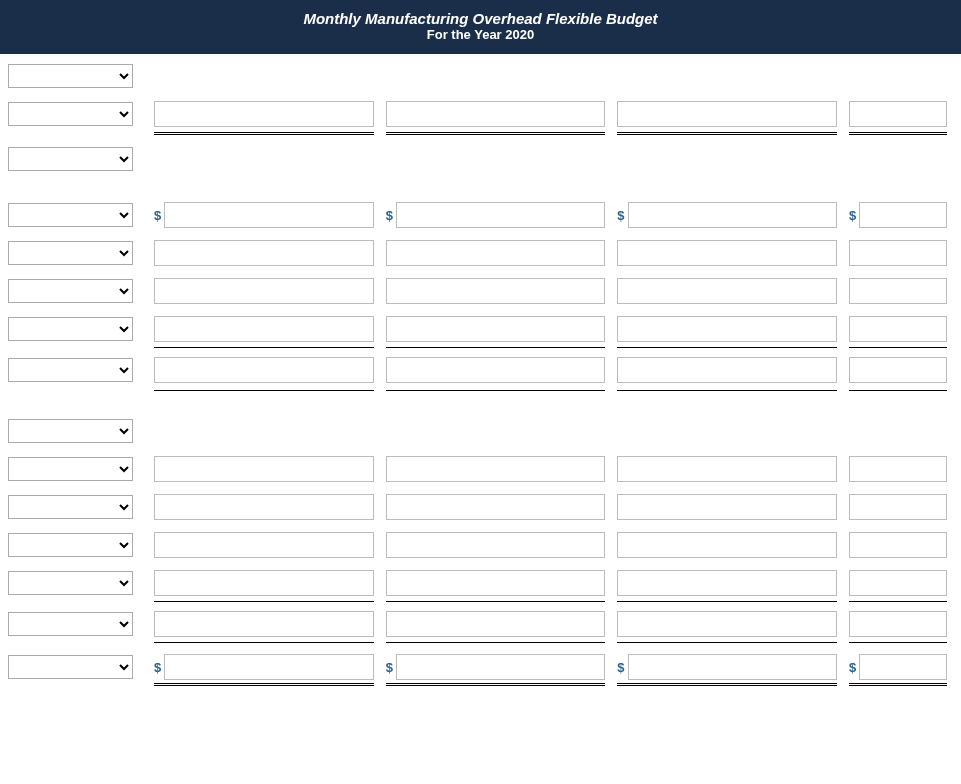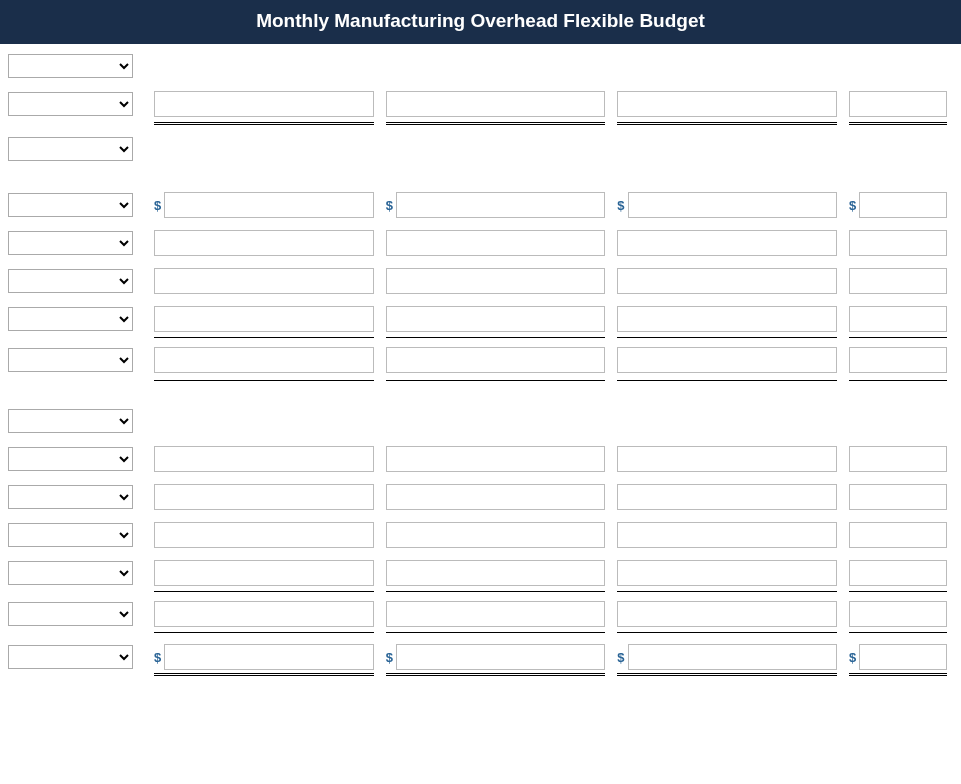--- a/index.html
+++ b/index.html
@@ -22,22 +22,23 @@
       padding: 10px 0 12px;
     }
 
     .header-title {
       font-weight: bold;
       font-size: 15px;
       letter-spacing: 0.5px;
     }
 
     .header-subtitle {
-      font-size: 19px;
+      font-size: 15px;
       font-weight: bold;
+      font-style: italic;
     }
 
     .header-year {
       font-size: 13px;
       font-weight: bold;
     }
 
     .content {
       padding: 4px 8px;
     }
@@ -96,20 +97,21 @@
 
     .row-spacer {
       min-height: 16px;
     }
   </style>
 </head>
 <body>
 
 <div class="header">
   <div class="header-subtitle">Monthly Manufacturing Overhead Flexible Budget</div>
+  <div class="header-year">For the Year 2020</div>
 </div>
 
 <div class="content">
 
   <div class="row">
     <div class="label-cell">
       <select class="dropdown-select">
         <option value=""></option>
       </select>
     </div>

